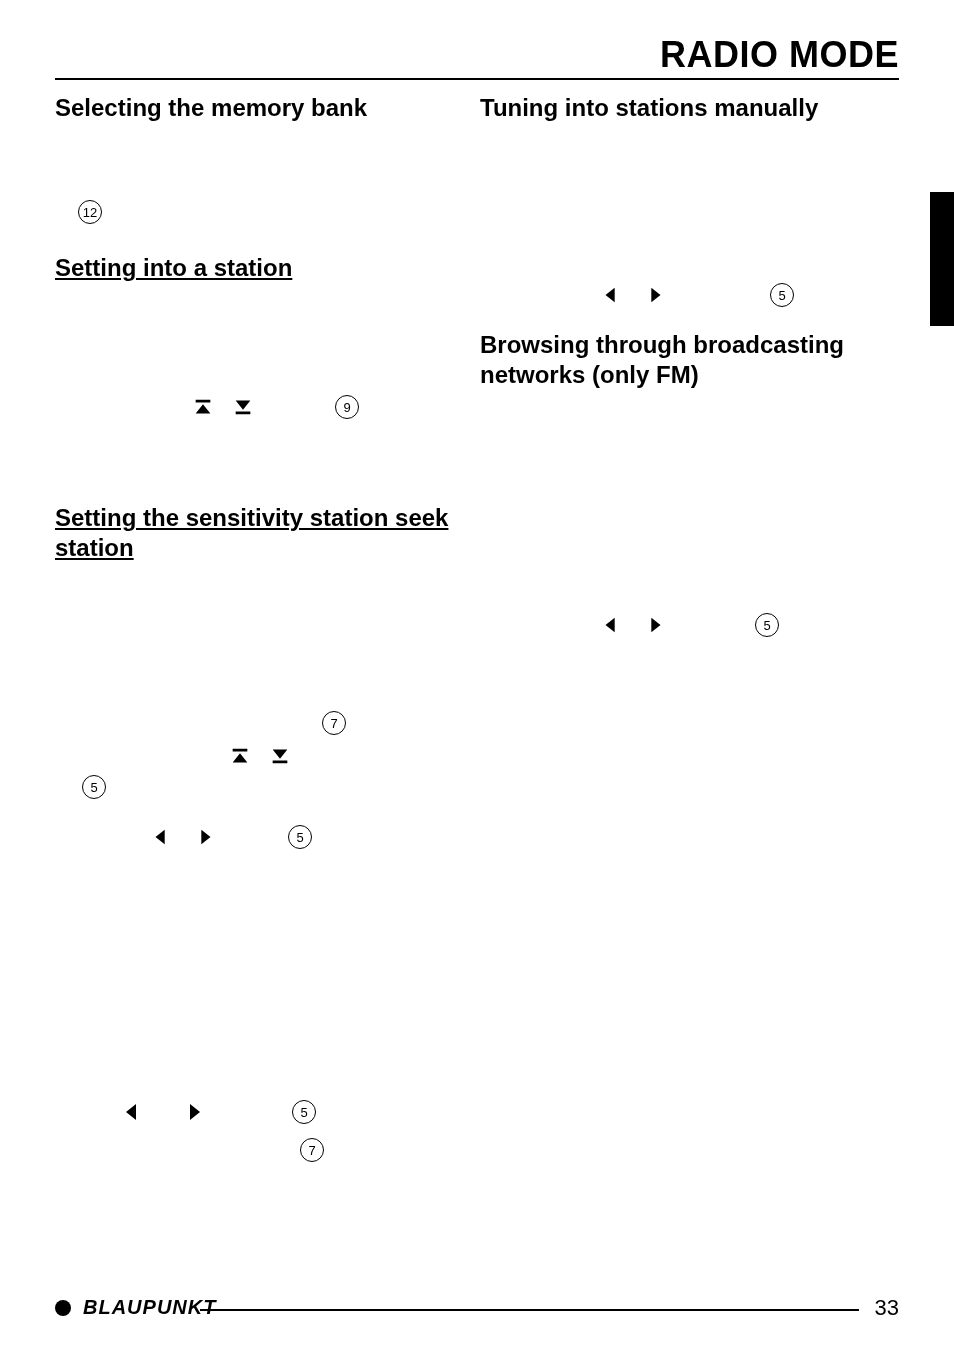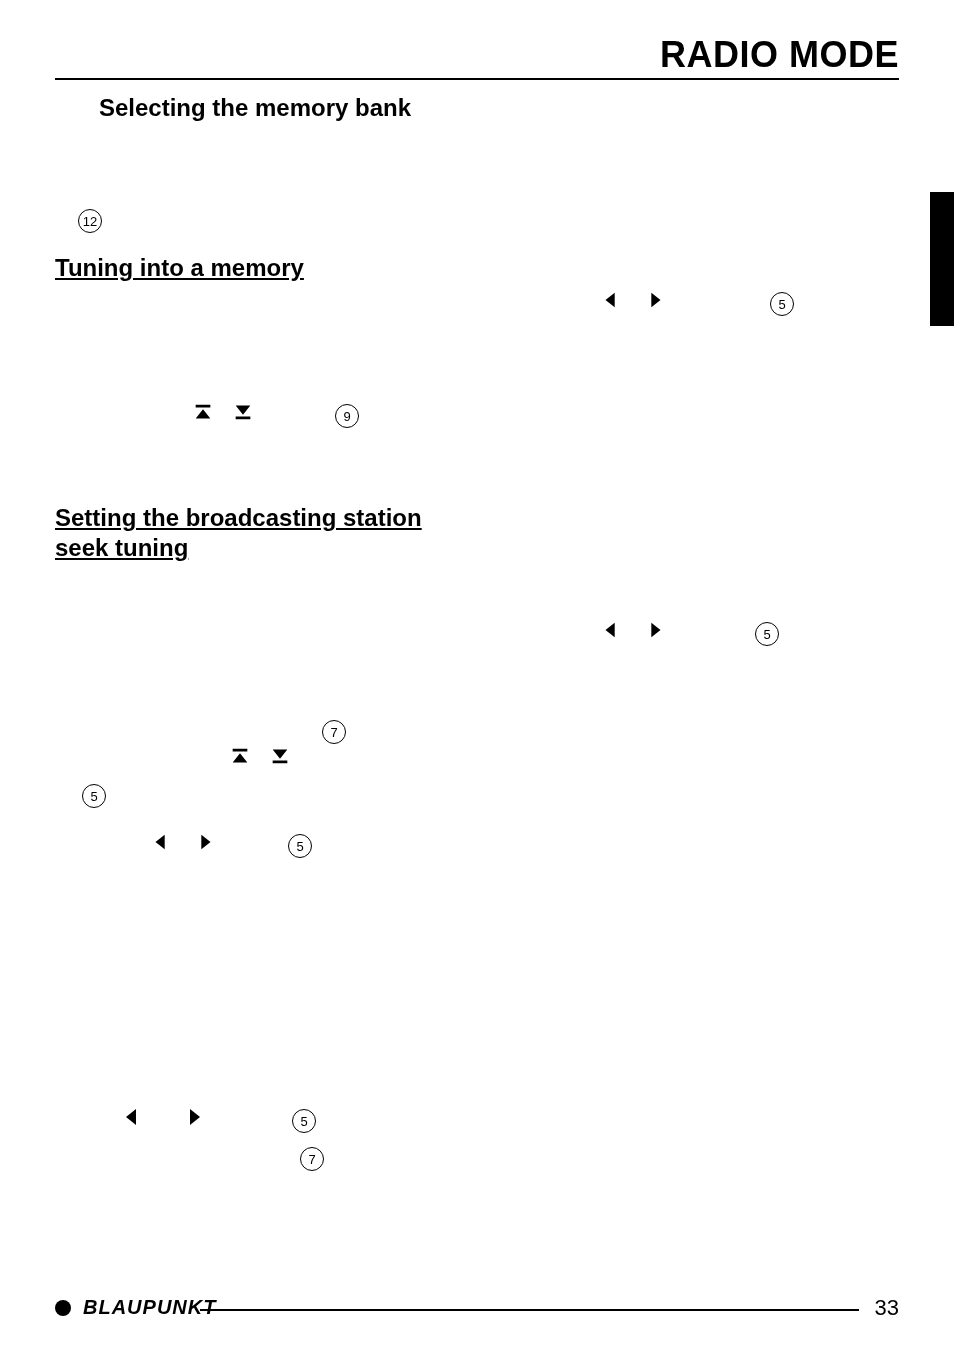--- a/index.html
+++ b/index.html
@@ -2,25 +2,25 @@
 <html><head>
 <meta charset="utf-8">
 <style>
   * { box-sizing: border-box; margin: 0; padding: 0; }
   html, body { width: 954px; height: 1349px; background: #fff; font-family: Arial, Helvetica, sans-serif; color: #000; }
   .page { position: relative; width: 954px; height: 1349px; padding: 40px 55px 36px 55px; }
   .header-title { position: absolute; top: 34px; right: 55px; font-size: 36px; font-weight: 900; letter-spacing: 0.5px; }
   .header-rule { position: absolute; top: 78px; left: 55px; right: 55px; height: 2px; background: #000; }
   .black-tab { position: absolute; right: 0; top: 192px; width: 24px; height: 134px; background: #000; }
   .col { position: absolute; width: 400px; }
-  .col-left { left: 55px; top: 93px; text-align: center; }
+  .col-left { left: 55px; top: 93px; }
   .col-right { left: 480px; top: 93px; }
   .h-bold { font-size: 24px; font-weight: 700; line-height: 1.25; }
   .h-underline { font-size: 24px; font-weight: 700; text-decoration: underline; line-height: 1.25; } 
-  .circled { display: inline-flex; align-items: center; justify-content: center; width: 24px; height: 24px; border: 1.5px solid #000; border-radius: 50%; font-size: 13px; font-weight: 400; vertical-align: middle; margin-top: 9px; }
+  .circled { display: inline-flex; align-items: center; justify-content: center; width: 24px; height: 24px; border: 1.5px solid #000; border-radius: 50%; font-size: 13px; font-weight: 400; vertical-align: middle; }
   .icon { display: inline-block; vertical-align: middle; }
   .brand { position: absolute; left: 55px; bottom: 30px; display: flex; align-items: center; gap: 12px; }
   .brand-dot { width: 16px; height: 16px; background: #000; border-radius: 50%; }
   .brand-text { font-size: 20px; font-weight: 900; font-style: italic; letter-spacing: 1px; }
   .footer-rule { position: absolute; left: 200px; right: 95px; bottom: 38px; height: 2px; background: #000; }
   .page-number { position: absolute; right: 55px; bottom: 28px; font-size: 22px; margin-left: 26px; }
   .group { position: absolute; }
 </style>
 </head>
 <body>
@@ -32,37 +32,37 @@
 
   <div class="col col-left">
     <div class="h-bold">Selecting the memory bank</div>
   </div>
 
   <div class="group" style="left:78px; top:200px;">
     <span class="circled">12</span>
   </div>
 
   <div class="group" style="left:55px; top:253px;">
-    <div class="h-underline">Tuning into a memory</div>
+    <div class="h-underline">Setting into a station</div>
   </div>
 
 
   <div class="group" style="left:192px; top:395px; display:flex; align-items:center; gap:18px;">
     <svg class="icon" width="22" height="22" viewBox="0 0 24 24">
         <path d="M4 4h16v3H4zM12 9l8 10H4z" fill="#000"></path>
       </svg>
     <svg class="icon" width="22" height="22" viewBox="0 0 24 24">
         <path d="M4 20h16v-3H4zM12 15L4 5h16z" fill="#000"></path>
       </svg>
     <span style="width:45px;"></span>
     <span class="circled">9</span>
   </div>
 
   <div class="group" style="left:55px; top:503px; width:400px;">
-    <div class="h-underline">Setting the broadcasting station seek tuning</div>
+    <div class="h-underline">Setting the sensitivity station seek station</div>
   </div>
 
   <div class="group" style="left:322px; top:711px;">
     <span class="circled">7</span>
   </div>
 
   <div class="group" style="left:229px; top:745px; display:flex; align-items:center; gap:18px;">
     <svg class="icon" width="22" height="22" viewBox="0 0 24 24">
         <path d="M4 4h16v3H4zM12 9l8 10H4z" fill="#000"></path>
       </svg>
@@ -94,32 +94,38 @@
         <path d="M8 4l10 8-10 8z" fill="#000"></path>
       </svg>
     <span style="width:10px;"></span>
     <span class="circled">5</span>
   </div>
 
   <div class="group" style="left:300px; top:1138px;">
     <span class="circled">7</span>
   </div>
 
+  <div class="col col-right">
+    <div class="h-bold">Tuning into stations manually</div>
+  </div>
 
   <div class="group" style="left:600px; top:283px; display:flex; align-items:center; gap:22px;">
     <svg class="icon" width="22" height="22" viewBox="0 0 24 24">
         <path d="M16 4l-10 8 10 8z" fill="#000"></path>
       </svg>
     <svg class="icon" width="22" height="22" viewBox="0 0 24 24">
         <path d="M8 4l10 8-10 8z" fill="#000"></path>
       </svg>
     <span style="width:60px;"></span>
     <span class="circled">5</span>
   </div>
 
+  <div class="group" style="left:480px; top:330px; width:400px;">
+    <div class="h-bold">Browsing through broadcasting networks (only FM)</div>
+  </div>
 
   <div class="group" style="left:600px; top:613px; display:flex; align-items:center; gap:22px;">
     <svg class="icon" width="22" height="22" viewBox="0 0 24 24">
         <path d="M16 4l-10 8 10 8z" fill="#000"></path>
       </svg>
     <svg class="icon" width="22" height="22" viewBox="0 0 24 24">
         <path d="M8 4l10 8-10 8z" fill="#000"></path>
       </svg>
     <span style="width:45px;"></span>
     <span class="circled">5</span>

